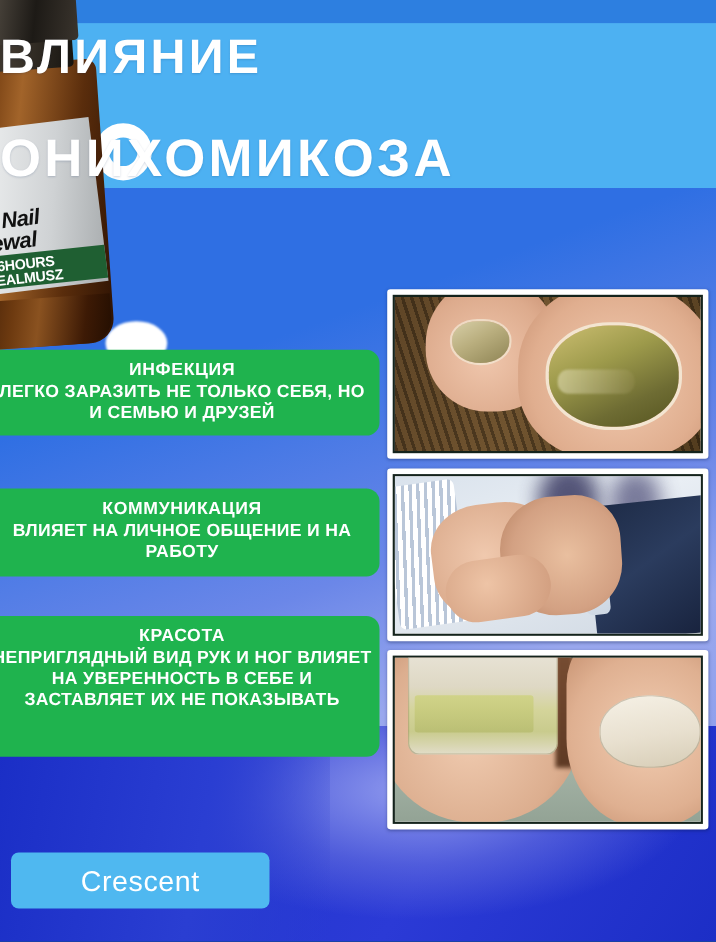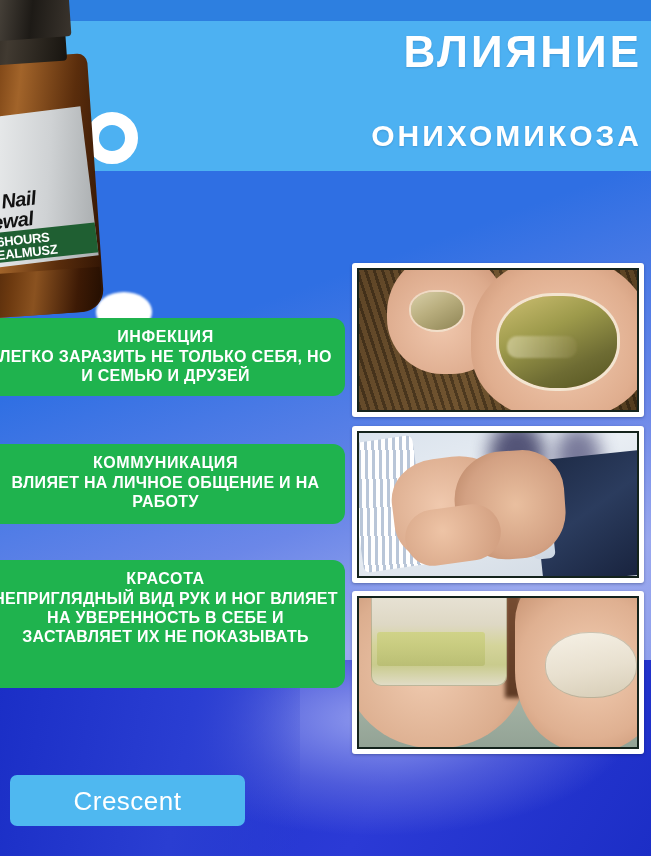--- a/index.html
+++ b/index.html
@@ -101,32 +101,31 @@
     border-radius:50%;border:13px solid #ffffff;box-sizing:border-box;
   }
   .deco-blob{
     position:absolute;left:96px;top:292px;width:56px;height:40px;
     background:#ffffff;border-radius:50%;filter:blur(1px);
   }
 
   
   .title-wrap{
     position:absolute;left:0;top:30px;width:594px;
-    text-align:right;
-    padding-left:48px;
+    text-align:left;
   }
   .title-line{
     color:#ffffff;
     font-weight:bold;
     line-height:1.0;
     letter-spacing:3px;
     text-shadow:0 1px 2px rgba(0,40,90,.18);
   }
   .title-1{font-size:44px;margin-bottom:14px;}
-  .title-2{font-size:30px;margin-top:47px;}
+  .title-2{font-size:48px;margin-top:47px;}
 
   
   .green-box{
     position:absolute;left:-14px;width:359px;
     background:#1fb34e;
     border-radius:12px;
     color:#ffffff;
     text-align:center;
     box-sizing:border-box;
     padding:9px 6px 10px 6px;

